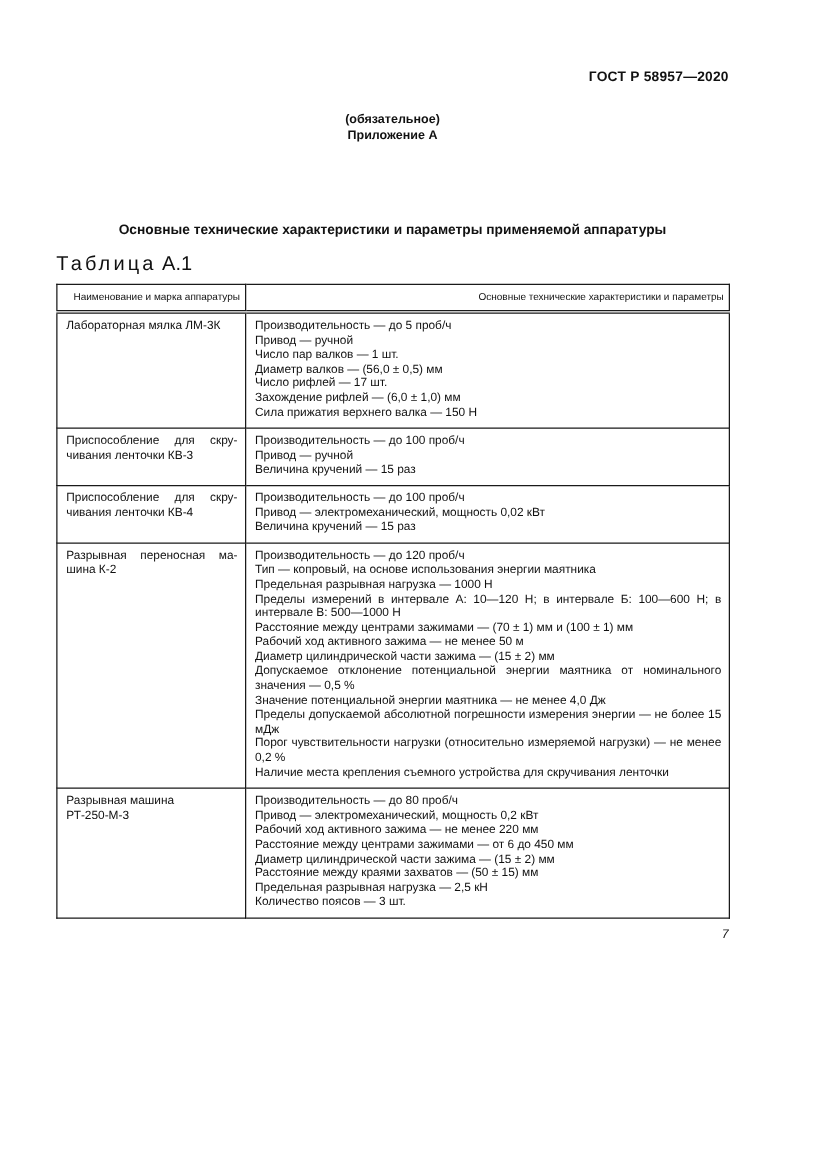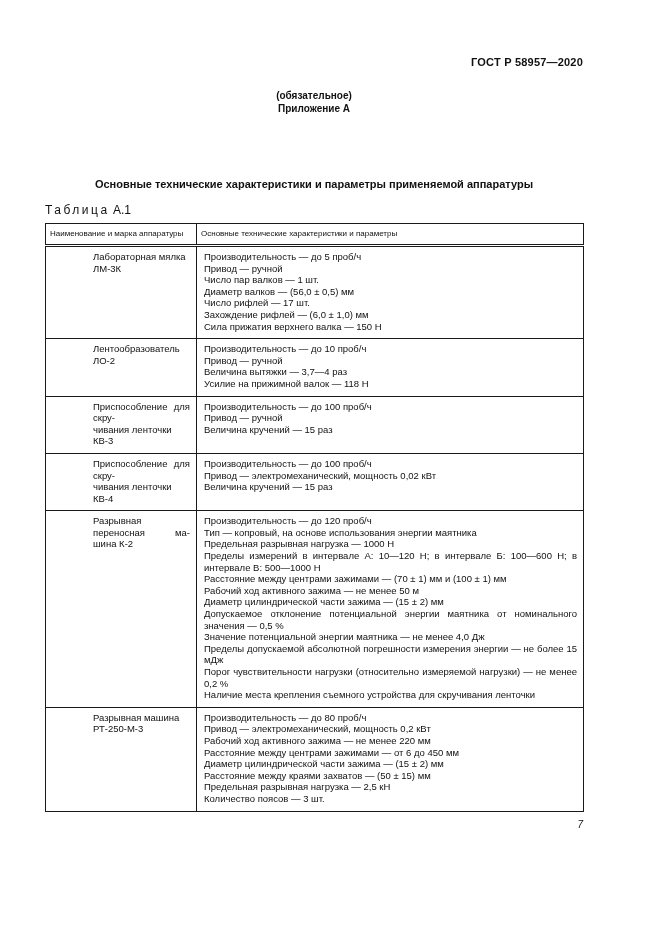--- a/index.html
+++ b/index.html
@@ -40,52 +40,52 @@
     font-weight: bold;
   }
   .intro {
     margin-top: 17px;
     font-size: 10px;
     line-height: 12px;
     text-indent: 30px;
   }
   .table-label {
     margin-top: 13px;
-    font-size: 12px;
+    font-size: 16px;
   }
   .table-label .spaced {
     letter-spacing: 2.5px;
   }
   table.gost {
     margin-top: 6px;
     width: 538px;
     border-collapse: collapse;
     table-layout: fixed;
   }
   table.gost th, table.gost td {
     border: 1px solid #1a1a1a;
     vertical-align: top;
     box-sizing: border-box;
   }
   table.gost th {
     font-size: 8px;
     font-weight: normal;
     line-height: 11px;
-    text-align: left;
+    text-align: right;
     padding: 4px 4px 5px 4px;
     border-bottom: 3px double #1a1a1a;
   }
   col.c-name  { width: 151px; }
   col.c-param { width: 387px; }
   table.gost td {
     font-size: 9.5px;
     line-height: 11.6px;
     padding: 4px 6px 6px 7px;
   }
-  td.col-name div { text-align: left; margin-left: 40px; }
+  td.col-name div { text-align: left; }
   td.col-name div.jline {
     text-align: justify;
     text-align-last: justify;
   }
   td.col-params .param {
     text-align: justify;
   }
   .page-number {
     margin-top: 7px;
     text-align: right;
@@ -134,31 +134,20 @@
             <div class="param">Привод — ручной</div>
             <div class="param">Число пар валков — 1 шт.</div>
             <div class="param">Диаметр валков — (56,0 ± 0,5) мм</div>
             <div class="param">Число рифлей — 17 шт.</div>
             <div class="param">Захождение рифлей — (6,0 ± 1,0) мм</div>
             <div class="param">Сила прижатия верхнего валка — 150 Н</div>
           </td>
         </tr>
         <tr>
           <td class="col-name">
-            <div>Лентообразователь ЛО-2</div>
-          </td>
-          <td class="col-params">
-            <div class="param">Производительность — до 10 проб/ч</div>
-            <div class="param">Привод — ручной</div>
-            <div class="param">Величина вытяжки — 3,7—4 раз</div>
-            <div class="param">Усилие на прижимной валок — 118 Н</div>
-          </td>
-        </tr>
-        <tr>
-          <td class="col-name">
             <div class="jline">Приспособление для скру-</div>
             <div>чивания ленточки КВ-3</div>
           </td>
           <td class="col-params">
             <div class="param">Производительность — до 100 проб/ч</div>
             <div class="param">Привод — ручной</div>
             <div class="param">Величина кручений — 15 раз</div>
           </td>
         </tr>
         <tr>

